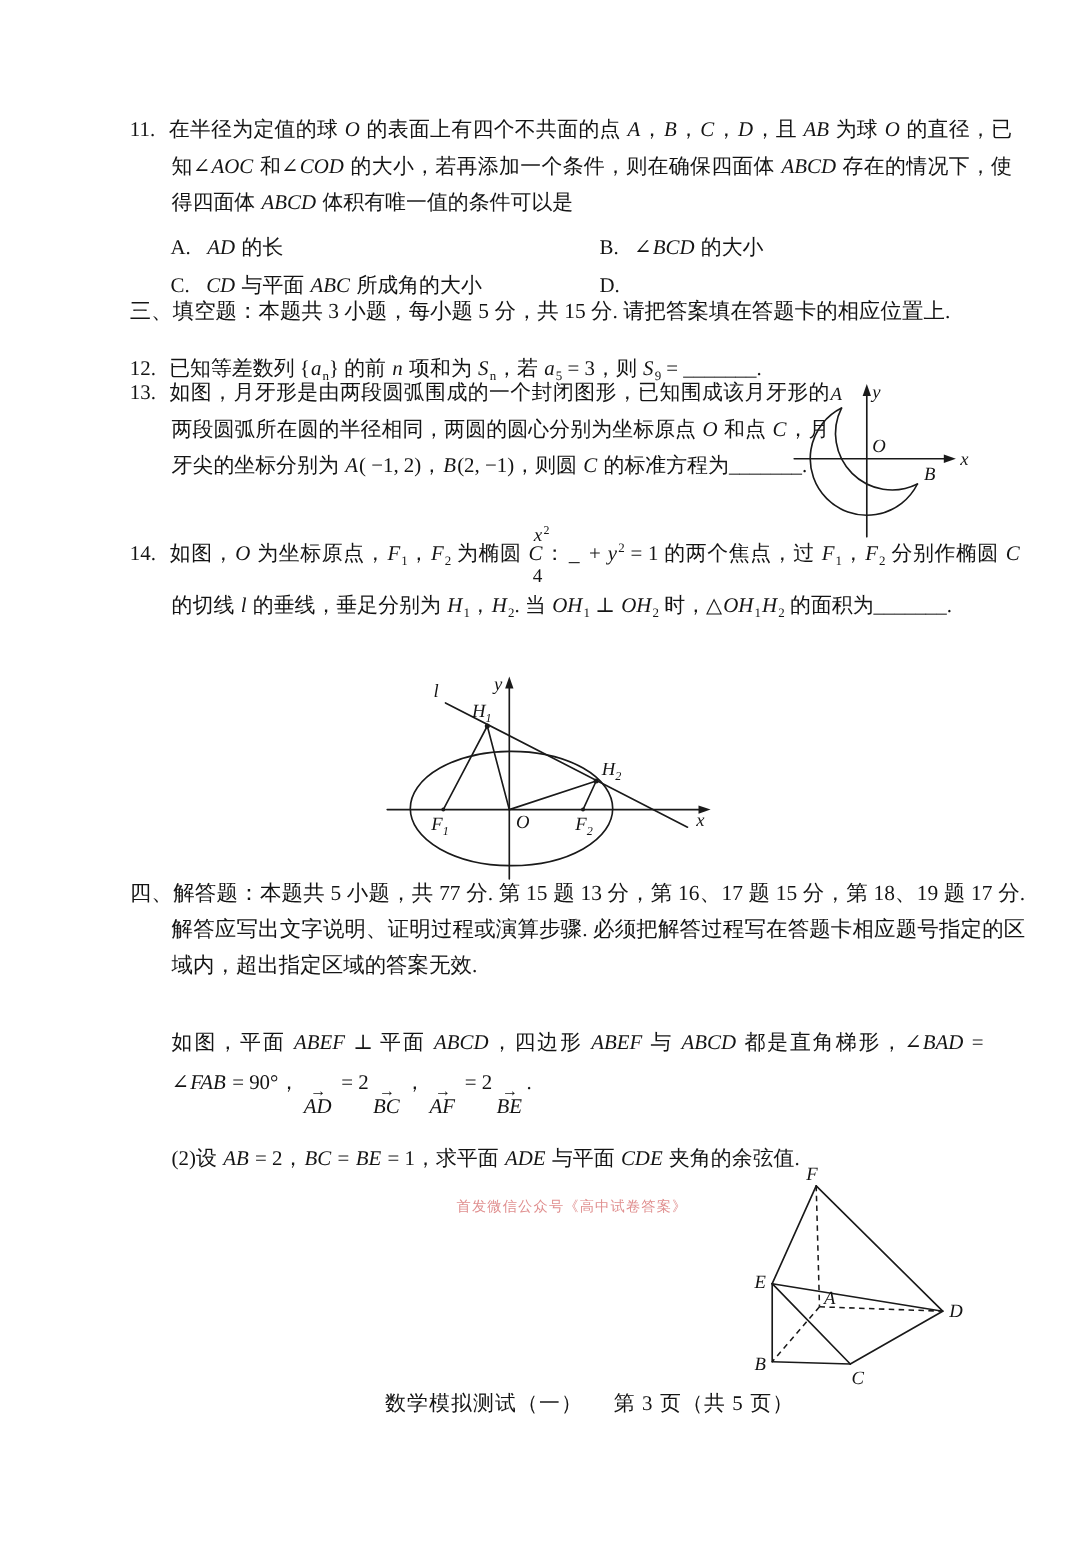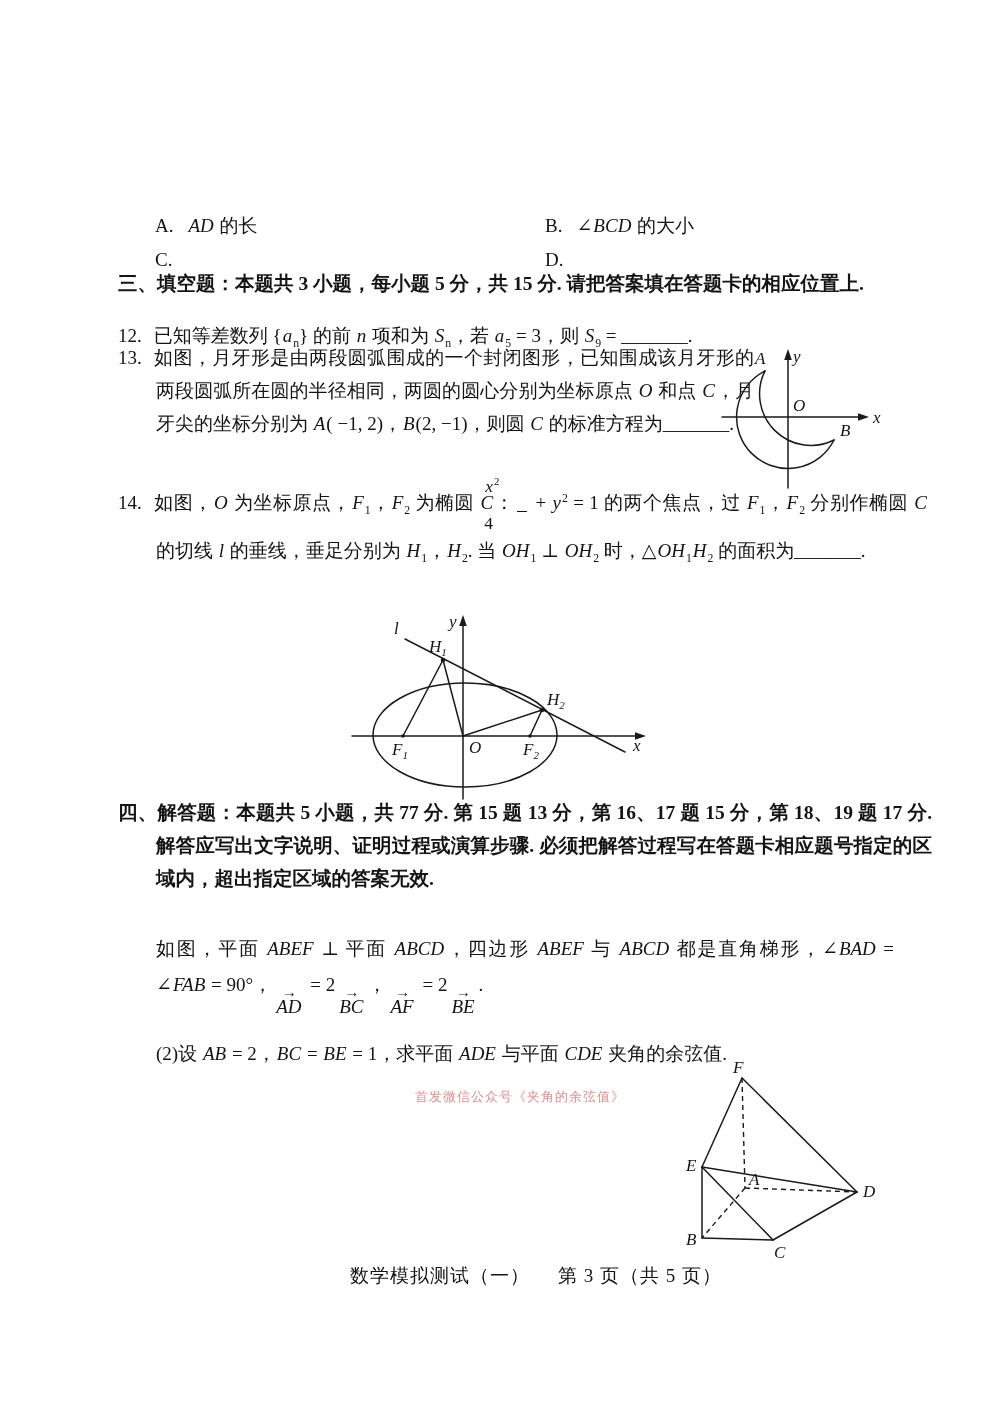--- a/index.html
+++ b/index.html
@@ -6,21 +6,21 @@
   html,body{margin:0;padding:0;background:#d8d8d8;}
   .page{position:relative;width:992px;height:1403px;background:#ffffff;overflow:hidden;
         font-family:"Liberation Serif","DejaVu Serif",serif;color:#141414;}
   .blk{position:absolute;}
   .q{font-size:19px;line-height:33px;text-align:justify;}
   .hang{padding-left:38px;text-indent:-38px;}
   .qnum{margin-right:12px;}
   i{font-style:italic;padding:0 1px;}
   sub{font-size:0.62em;line-height:0;}
   sup{font-size:0.62em;line-height:0;}
-  .sec{font-weight:bold;font-size:19.5px;line-height:33px;text-align:justify;}
+  .sec{font-weight:normal;font-size:19.5px;line-height:33px;text-align:justify;}
   
   .frac{display:inline-flex;flex-direction:column;align-items:center;vertical-align:middle;
         line-height:1.15;font-size:0.92em;margin:0 3px;}
   .fnum{border-bottom:1.4px solid #141414;padding:0 5px 15px;}
   .fden{padding-top:1px;}
   
   .vec{display:inline-flex;flex-direction:column;align-items:center;line-height:1;
        vertical-align:-0.32em;margin:0 3px;}
   .vec .arr{font-size:0.78em;height:0.52em;line-height:0.45;letter-spacing:-1px;}
   
@@ -39,35 +39,39 @@
   .watermark{font-family:"Liberation Sans","DejaVu Sans",sans-serif;font-size:13px;
              color:#e08f8f;letter-spacing:1px;}
   .footer{width:100%;text-align:center;font-size:19px;letter-spacing:1px;padding-left:40px;}
   .footer span{margin:0 14px;}
 </style>
 </head>
 <body>
 
 <div class="page">
 
+  <div class="blk q hang" style="left:118px;top:102px;width:764px;">
+    <span class="qnum">11.</span><span>在半径为定值的球 <i>O</i> 的表面上有四个不共面的点 <i>A</i>，<i>B</i>，<i>C</i>，<i>D</i>，且 <i>AB</i> 为球 <i>O</i> 的直径，已知∠<i>AOC</i> 和∠<i>COD</i> 的大小，若再添加一个条件，则在确保四面体 <i>ABCD</i> 存在的情况下，使得四面体 <i>ABCD</i> 体积有唯一值的条件可以是</span>
+  </div>
 
   <div class="blk" style="left:155px;top:209px;width:740px;">
     <div class="opt-row">
       <div class="opt opt-l">
         <span class="opt-label">A.</span>
         <span><i>AD</i> 的长</span>
       </div>
       <div class="opt">
         <span class="opt-label">B.</span>
         <span>∠<i>BCD</i> 的大小</span>
       </div>
     </div>
     <div class="opt-row">
       <div class="opt opt-l">
         <span class="opt-label">C.</span>
+        <span><i>CD</i> 与平面 <i>ABC</i> 所成角的大小</span>
       </div>
       <div class="opt">
         <span class="opt-label">D.</span>
       </div>
     </div>
   </div>
 
   <div class="blk sec" style="left:118px;top:267px;width:772px;">三、填空题：本题共 3 小题，每小题 5 分，共 15 分. 请把答案填在答题卡的相应位置上.</div>
 
   <div class="blk q hang" style="left:118px;top:292px;width:720px;margin-top:27px;">
@@ -134,21 +138,21 @@
         <i>BC</i>
       </span>，<span class="vec">
         <span class="arr">→</span>
         <i>AF</i>
       </span> = 2<span class="vec">
         <span class="arr">→</span>
         <i>BE</i>
       </span>.</div>
   <div class="blk q" style="left:156px;top:1037px;width:738px;">(2)设 <i>AB</i> = 2，<i>BC</i> = <i>BE</i> = 1，求平面 <i>ADE</i> 与平面 <i>CDE</i> 夹角的余弦值.</div>
 
-  <div class="blk watermark" style="left:415px;top:1088px;">首发微信公众号《夹角的余弦值》</div>
+  <div class="blk watermark" style="left:415px;top:1088px;">首发微信公众号《高中试卷答案》</div>
 
   <svg class="blk" style="left:630px;top:1060px;" width="335" height="205" viewBox="0 0 335 205">
     <line class="stroke" x1="112" y1="18" x2="72" y2="107"></line>
     <line class="stroke" x1="112" y1="18" x2="227" y2="132"></line>
     <line class="stroke" x1="72" y1="107" x2="72" y2="178"></line>
     <line class="stroke" x1="72" y1="178" x2="143" y2="180"></line>
     <line class="stroke" x1="143" y1="180" x2="227" y2="132"></line>
     <line class="stroke" x1="72" y1="107" x2="227" y2="132"></line>
     <line class="stroke" x1="72" y1="107" x2="143" y2="180"></line>
     <line class="dash" x1="112" y1="18" x2="115" y2="128"></line>

